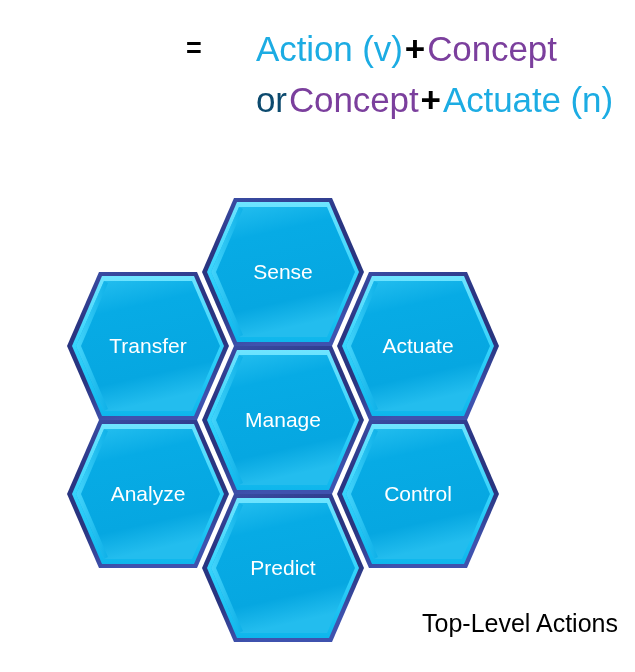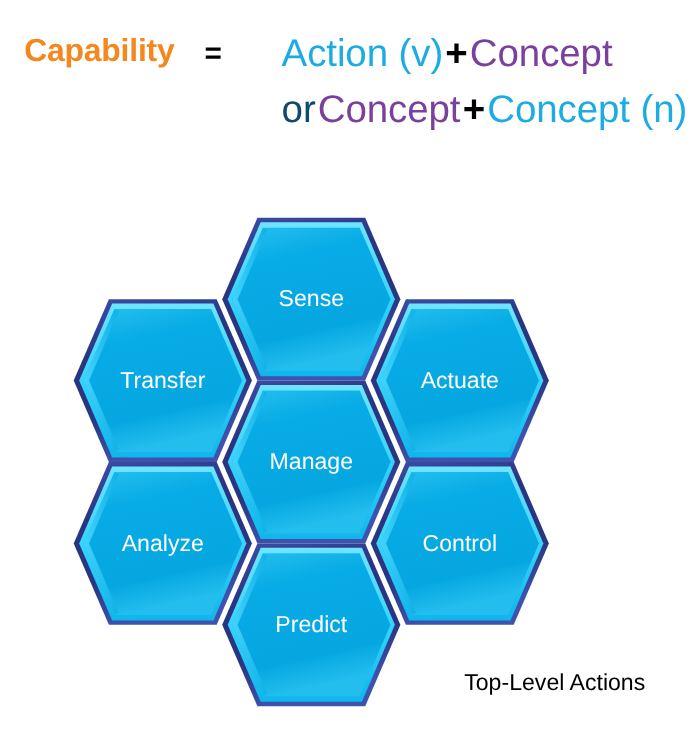--- a/index.html
+++ b/index.html
@@ -71,40 +71,39 @@
     font-size: 21px;
     text-anchor: middle;
     dominant-baseline: middle;
   }
 
   
   #caption {
     position: absolute;
     left: 422px;
     top: 609px;
-    font-size: 21px;
+    font-size: 25px;
     color: #000000;
     white-space: nowrap;
   }
 </style>
 </head>
 <body style="background: rgb(255, 255, 255);">
 
 <div id="formula">
 
-  <div id="capability-term" style="color: rgb(245, 135, 31);">Capability</div>
 
   <div id="equals-sign" style="color: rgb(0, 0, 0);">=</div>
 
   <div class="formula-line" id="formula-line-1">
     <span class="tok tok-action" style="color: rgb(28, 172, 227);">Action (v)</span><span class="tok tok-plus" style="color: rgb(0, 0, 0);">+</span><span class="tok tok-concept" style="color: rgb(123, 63, 157);">Concept</span>
   </div>
 
   <div class="formula-line" id="formula-line-2">
-    <span class="tok tok-or" style="color: #0c4a6e;">or</span><span class="tok tok-concept" style="color: rgb(123, 63, 157);">Concept</span><span class="tok tok-plus" style="color: rgb(0, 0, 0);">+</span><span class="tok tok-action" style="color: rgb(28, 172, 227);">Concept (n)</span>
+    <span class="tok tok-or" style="color: #0c4a6e;">or</span><span class="tok tok-concept" style="color: rgb(123, 63, 157);">Concept</span><span class="tok tok-plus" style="color: rgb(0, 0, 0);">+</span><span class="tok tok-action" style="color: rgb(28, 172, 227);">Actuate (n)</span>
   </div>
 </div>
 
 <div id="hex-grid">
   <svg width="635" height="672" viewBox="0 0 635 672">
     <defs>
 
       <linearGradient id="faceGrad" x1="0" y1="0" x2="0.25" y2="1">
         <stop offset="0%" stop-color="#27C0F0"></stop>
         <stop offset="28%" stop-color="#07ABE5"></stop>

